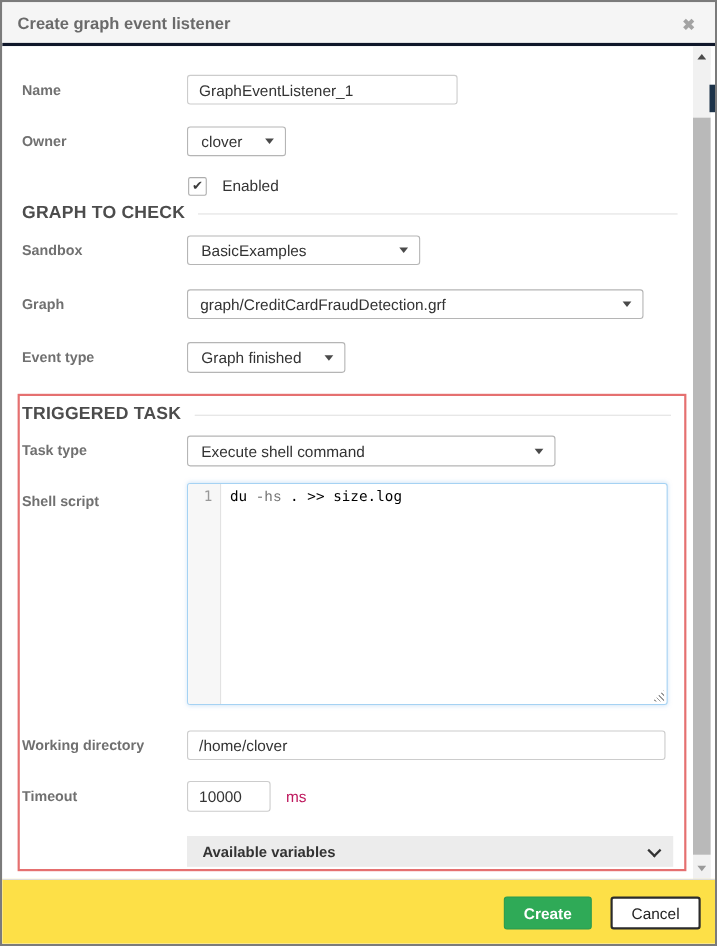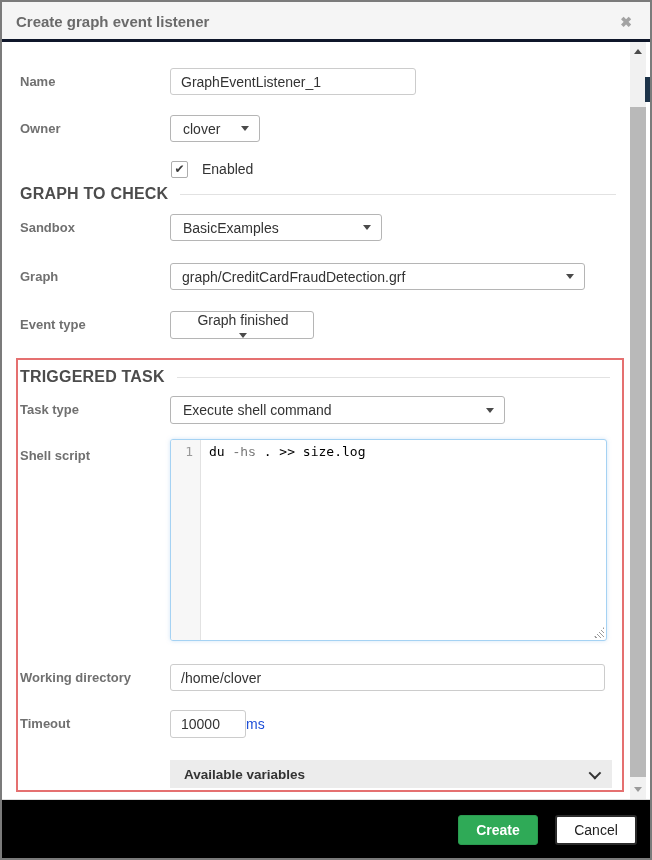--- a/index.html
+++ b/index.html
@@ -64,22 +64,22 @@
             font-family:"DejaVu Sans Mono", monospace; font-size:13px; color:#999; }
   .editor .code-line { position:absolute; left:30px; top:0; right:0;
             padding:4px 0 0 8px; font-family:"DejaVu Sans Mono", monospace;
             font-size:13px; color:#000; white-space:pre; }
   .tok-flag { color:#737373;font-family:Liberation Mono, monospace; }
   .resize-grip { position:absolute; right:2px; bottom:2px; width:11px; height:11px;
             background:repeating-linear-gradient(45deg, transparent, transparent 2px,
                        #9a9a9a 2px, #9a9a9a 3px);
             clip-path:polygon(100% 0, 100% 100%, 0 100%); cursor:nwse-resize; }
 
-  .unit-label { position:absolute; left:244px; top:668px; height:28px;
-                line-height:28px; font-size:14px; color:#1d4ed8; }
+  .unit-label { position:absolute; left:258px; top:668px; height:28px;
+                line-height:28px; font-size:14px; color:#be185d; }
 
   
   .avail-bar { position:absolute; left:168px; top:718px; width:442px; height:28px;
                background:#ececec; display:flex; align-items:center;
                justify-content:space-between; padding:0 14px; cursor:pointer; }
   .avail-bar .txt { font-size:13.5px; font-weight:bold; color:#333; }
   .chevron { width:9px; height:9px; border-right:2.5px solid #333;
              border-bottom:2.5px solid #333; transform:rotate(45deg) translateY(-2px); }
 
   
@@ -94,21 +94,21 @@
   .tri-down { width:0; height:0; border-left:4px solid transparent;
               border-right:4px solid transparent; border-top:5px solid #9a9a9a; }
   .sb-thumb { position:absolute; left:0; top:65px; width:16px; height:670px;
               background:#b9b9b9; cursor:grab; }
 
   .bg-artifact { position:absolute; right:0; top:75px; width:5px; height:25px;
                  background:#1d3349; }
 
   
   .footer { position:absolute; left:0; right:0; top:757px; bottom:0;
-            background:#000000; border-top:1px solid #ddd; }
+            background:#fde047; border-top:1px solid #ddd; }
   .btn { position:absolute; top:15px; height:30px; border-radius:3px;
          font-family:"Liberation Sans", sans-serif; font-size:14px;
          cursor:pointer; }
   .btn-create { left:456px; width:80px; background:#2faa57; border:1px solid #2a9a4f;
                 color:#fff; font-weight:bold; }
   .btn-cancel { left:553px; width:82px; background:#fff; border:2px solid #2b2b2b;
                 color:#222; }
 </style>
 </head>
 <body>
@@ -147,21 +147,21 @@
       <span class="caret-down"></span>
     </div>
 
     <div class="fld-label" style="top:221px;">Graph</div>
     <div class="select-box" style="top:221px; left:168px; width:415px;padding-left:11px;">
       <span>graph/CreditCardFraudDetection.grf</span>
       <span class="caret-down"></span>
     </div>
 
     <div class="fld-label" style="top:269px;">Event type</div>
-    <div class="select-box" style="top:269px; left:168px; width:144px; height:28px;flex-direction:column;">
+    <div class="select-box" style="top:269px; left:168px; width:144px; height:28px;">
       <span>Graph finished</span>
       <span class="caret-down"></span>
     </div>
 
     <div class="red-box"></div>
     <div class="section-hdr hdr-mask" style="top:325px; width:594px;">
       <span class="txt">TRIGGERED TASK</span>
       <span class="line"></span>
     </div>
 

